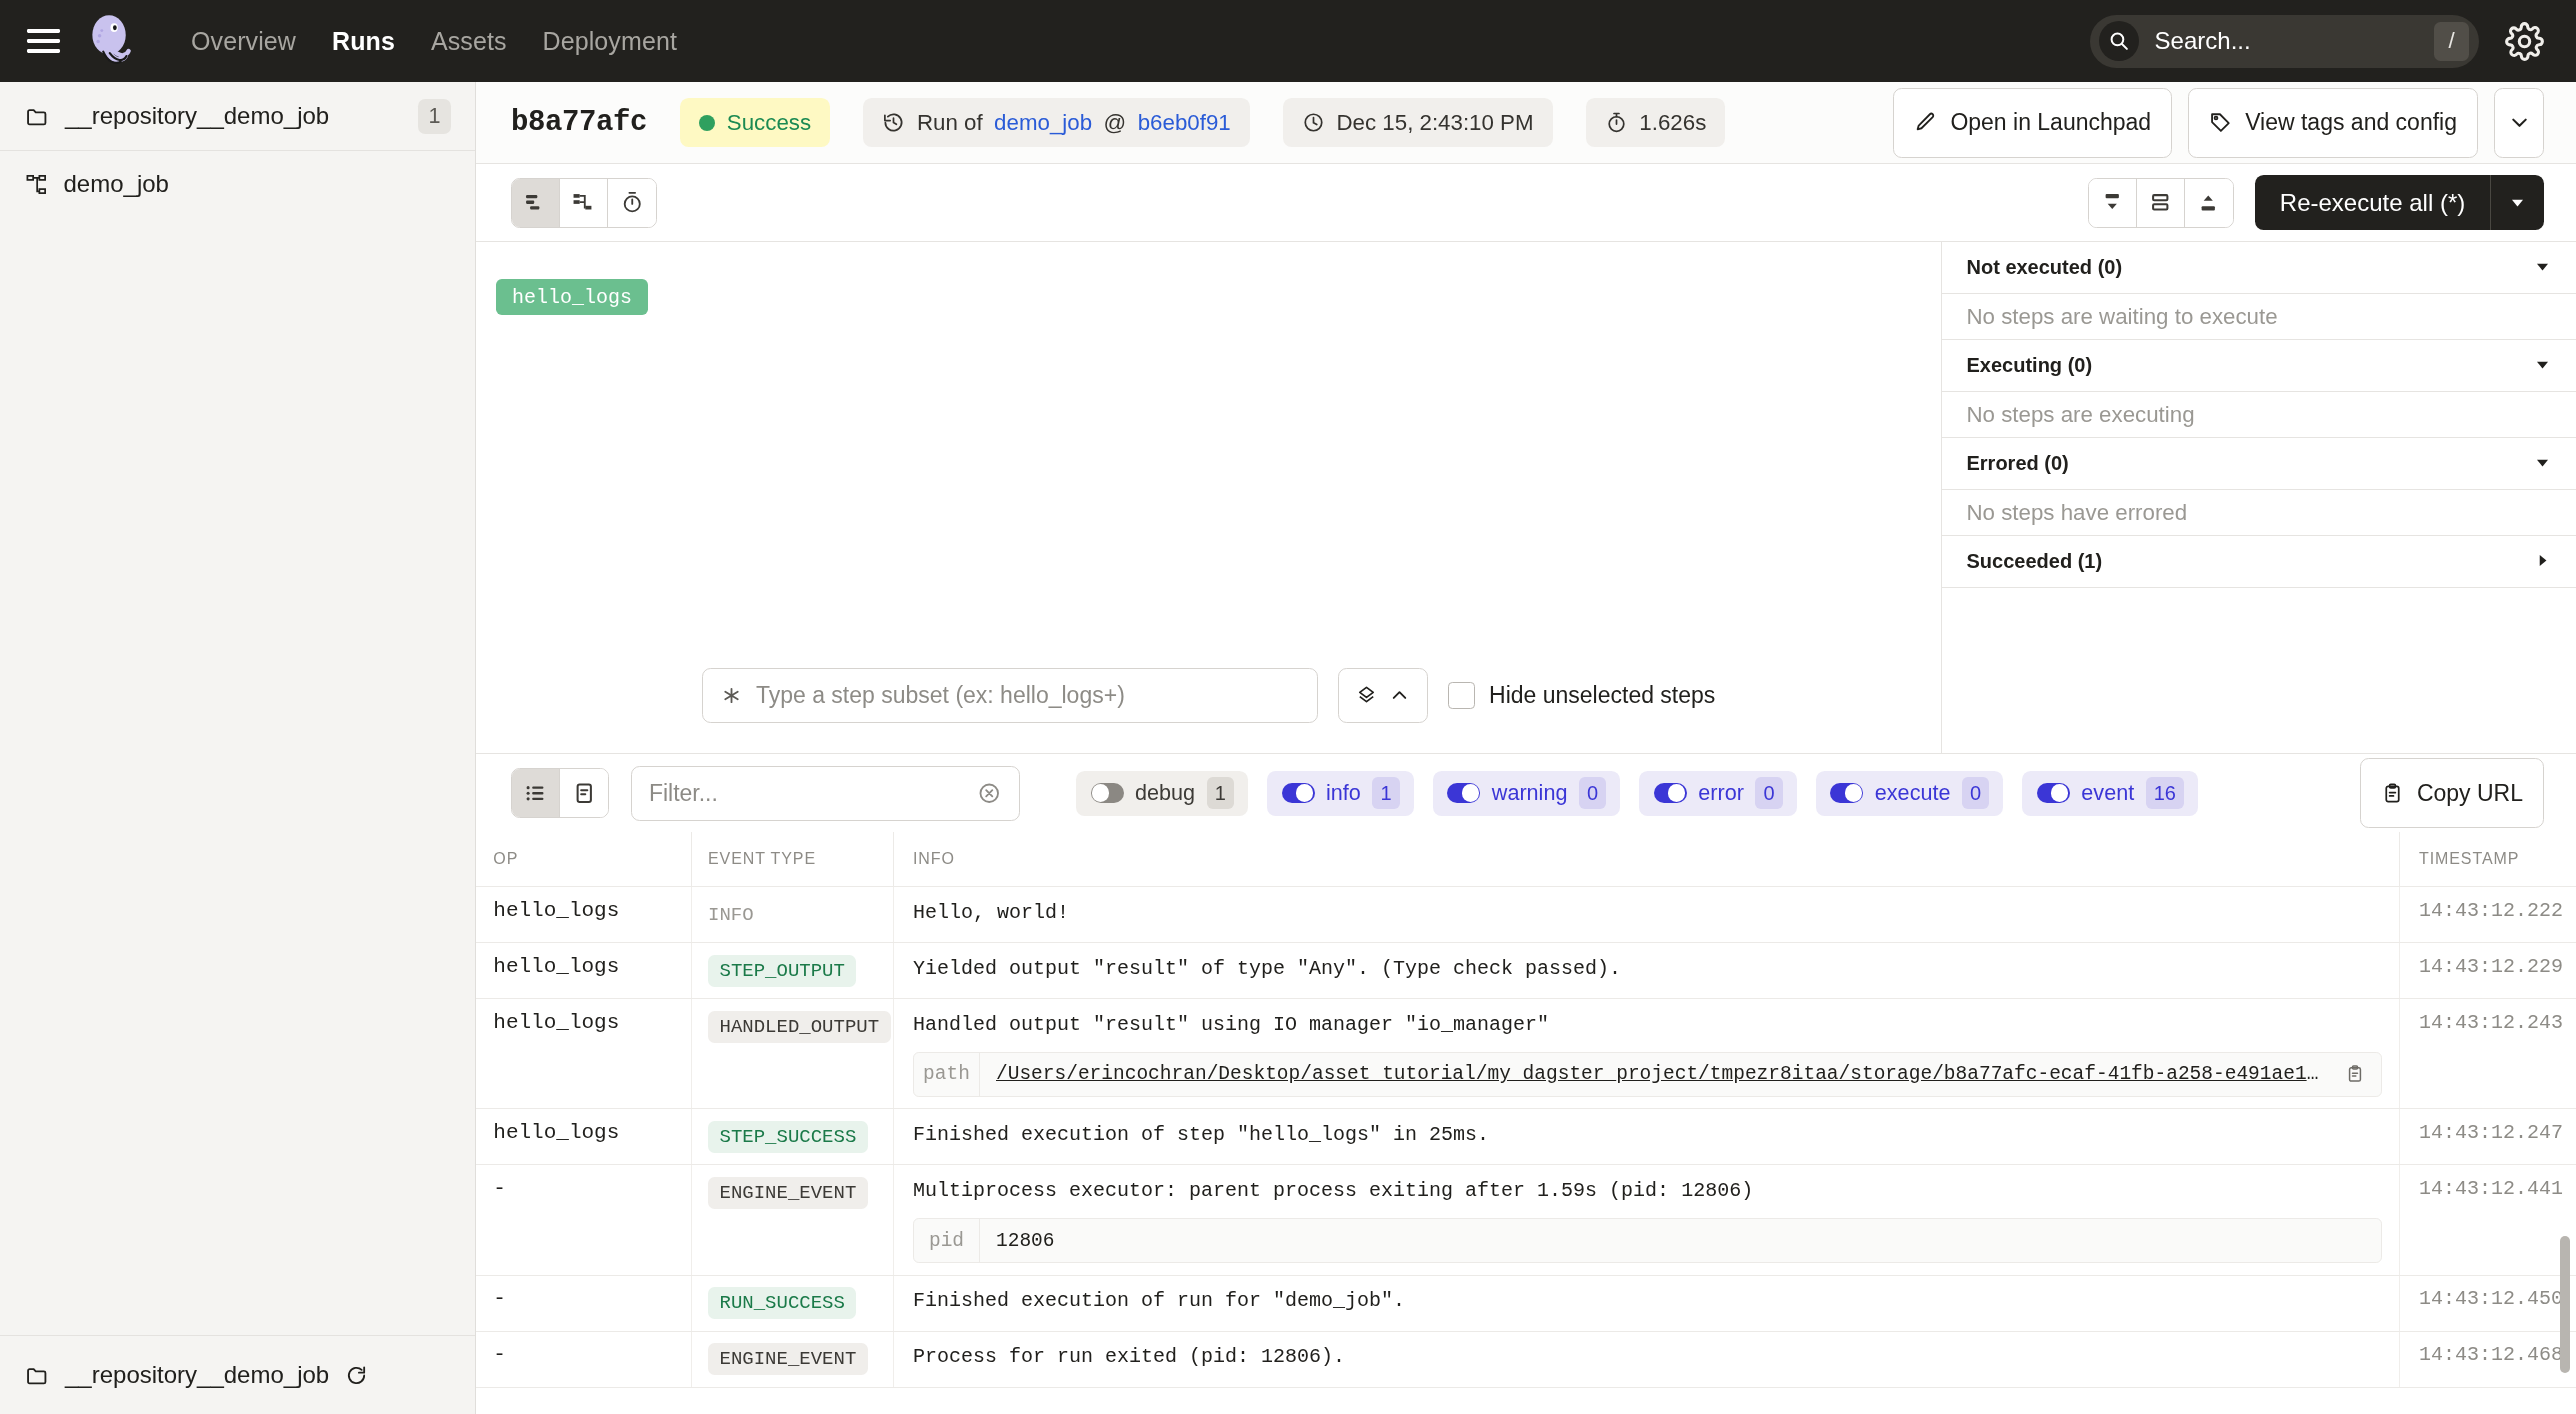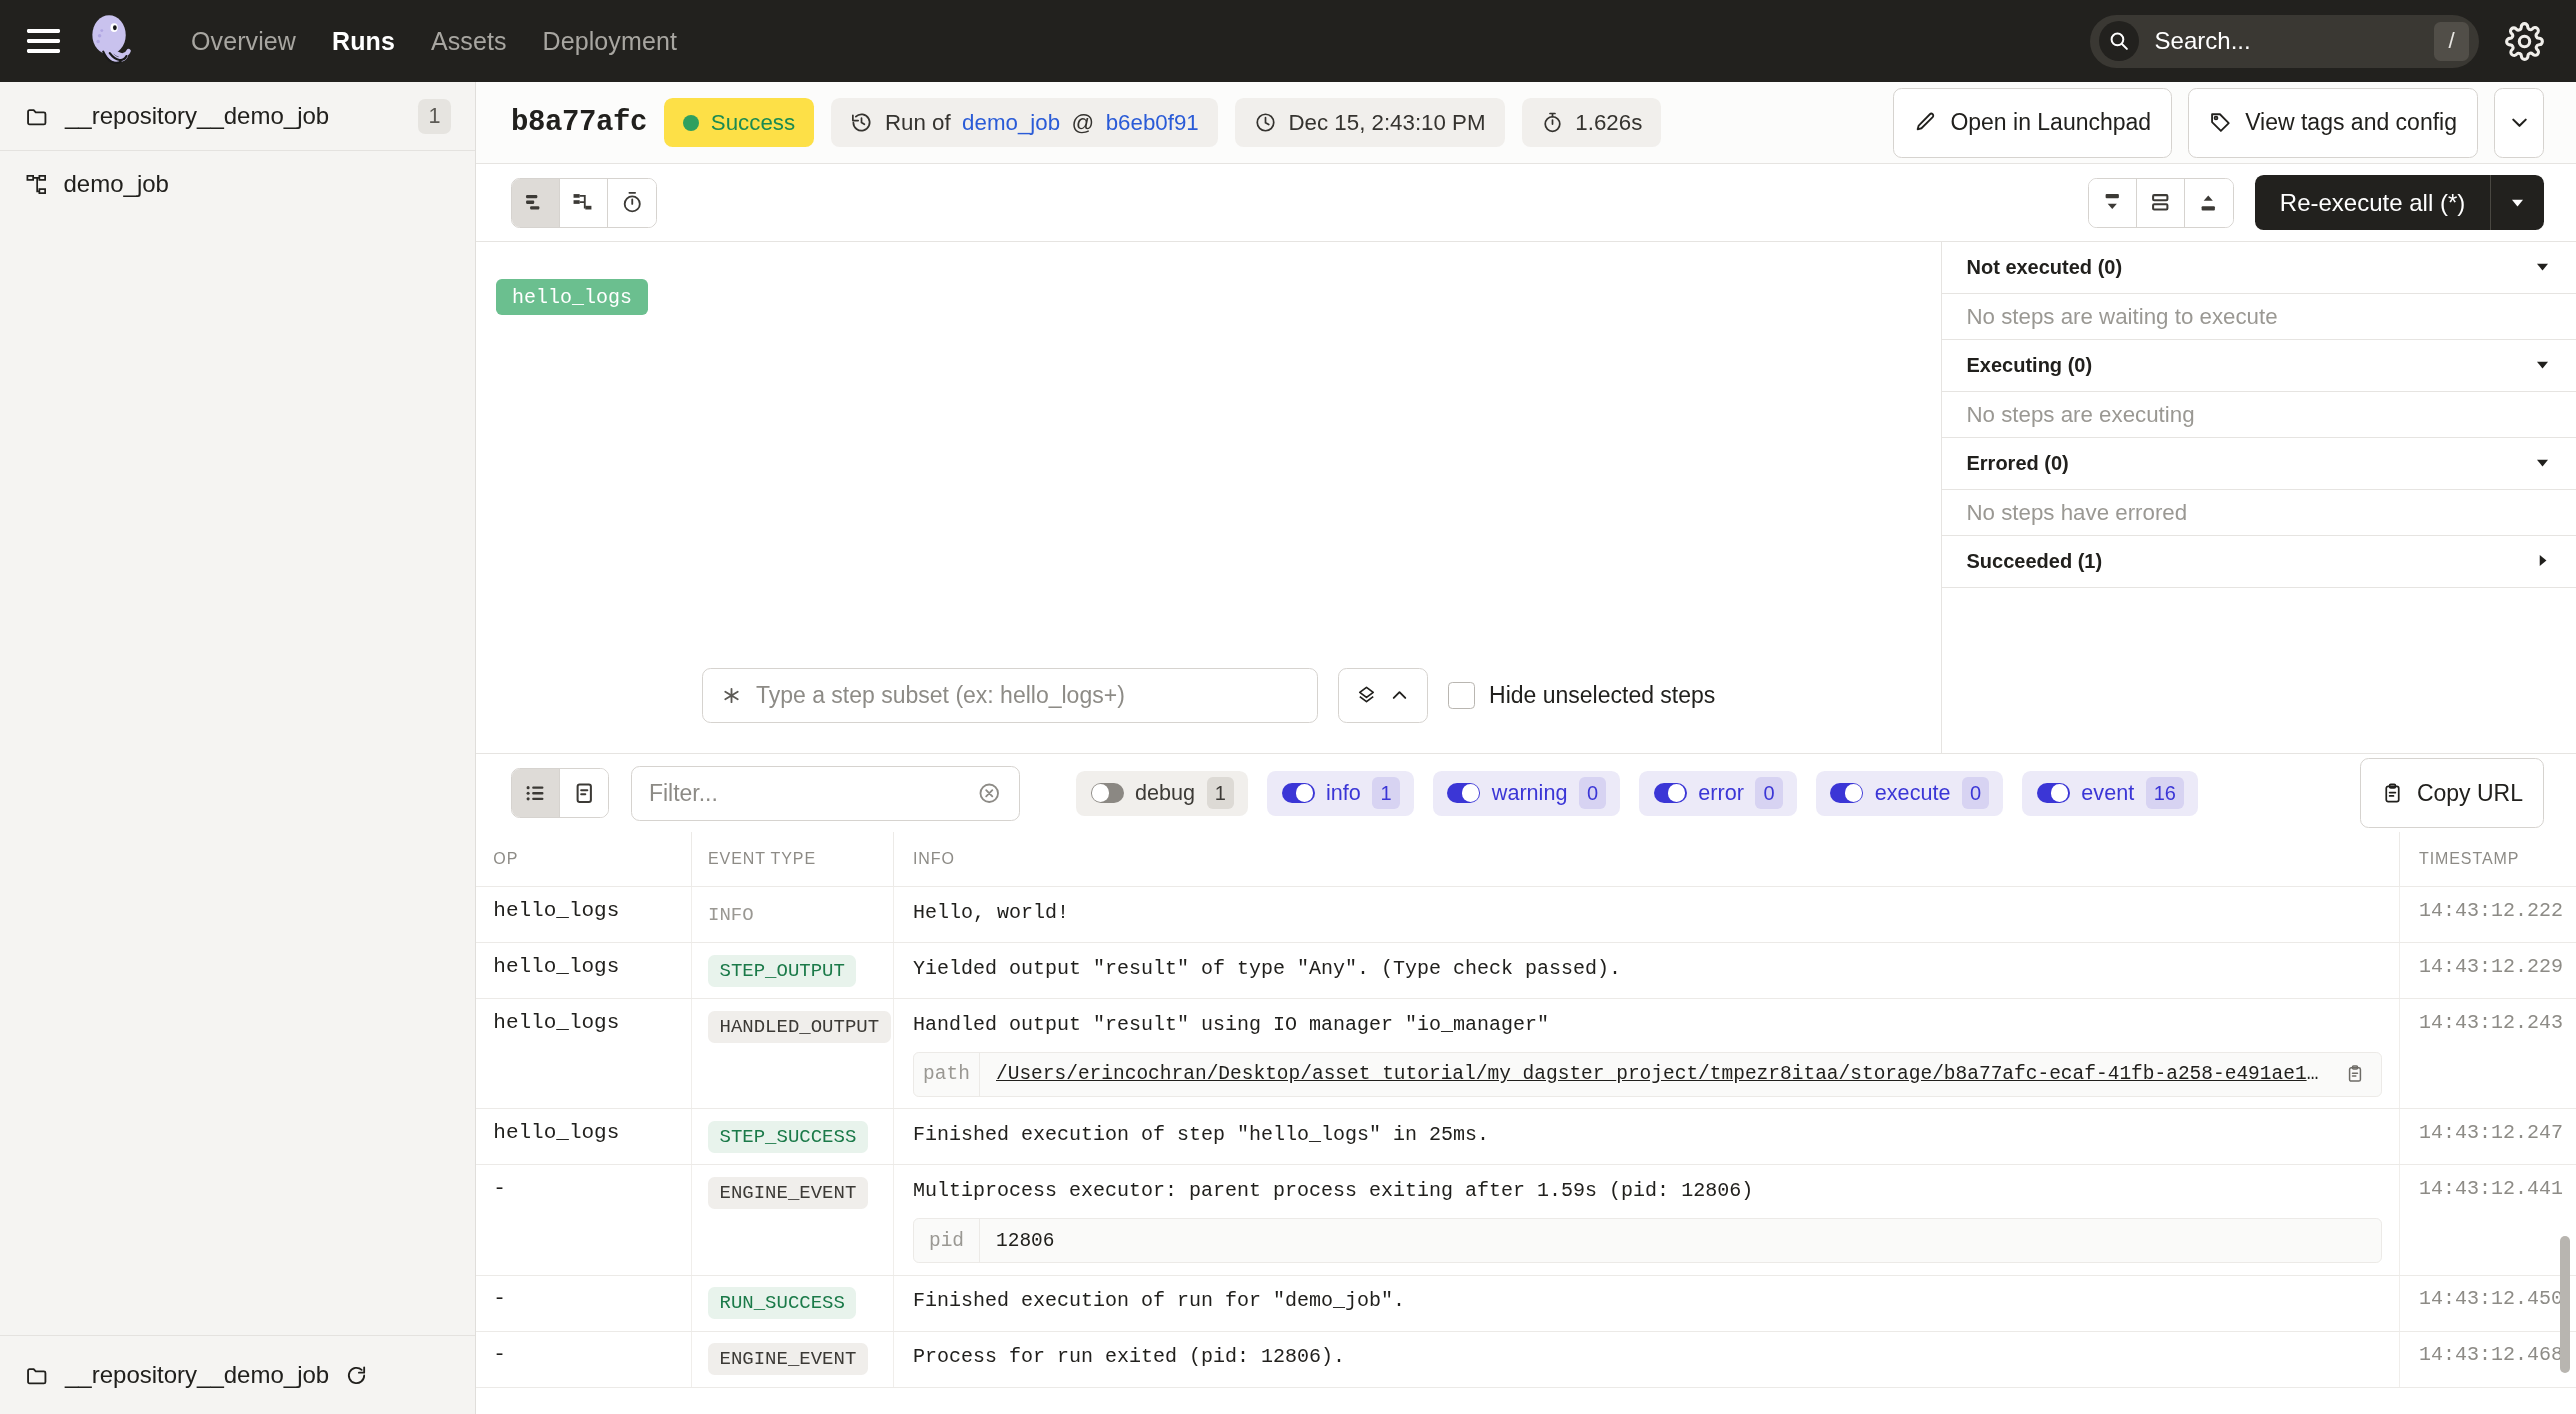--- a/index.html
+++ b/index.html
@@ -77,29 +77,29 @@
   }
   .sidebar-footer svg.folder { width: 24.5px; height: 24.5px; flex: 0 0 24.5px; }
   .sidebar-footer .lbl { font-size: 24px; color: #21201d; }
   .sidebar-footer svg.reload { width: 23px; height: 23px; flex: 0 0 23px; }
 
   
   .main { flex: 1; display: flex; flex-direction: column; min-width: 0; background: #fff; }
 
   .runheader {
     height: 82px; flex: 0 0 82px; display: flex; align-items: center;
-    padding: 0 32px 0 35px; gap: 0; border-bottom: 0.7px solid #e6e4e1; background: #fcfcfb;
+    padding: 0 32px 0 35px; gap: 16px; border-bottom: 0.7px solid #e6e4e1; background: #fcfcfb;
   }
   .runid { font-family: "Liberation Mono", monospace; font-size: 29px; font-weight: 700; letter-spacing: -0.4px; }
   .chip {
     display: flex; align-items: center; gap: 11.5px; height: 49px; border-radius: 8.6px;
     padding: 0 19px; font-size: 22.3px; margin-left: 17.3px; background: #f1efec; color: #35332f;
   }
   .chip svg { width: 23px; height: 23px; flex: 0 0 23px; }
-  .chip.success { background: #fde047; color: #1b8a52; }
+  .chip.success { background: #fef9c3; color: #1b8a52; }
   .dot-green { width: 16px; height: 16px; border-radius: 50%; background: #2fa05f; flex: 0 0 16px; }
   .chip a { color: #2a5bd7; text-decoration: none; cursor: pointer; }
   .hdr-right { margin-left: auto; display: flex; align-items: center; gap: 16px; }
   .btn {
     display: flex; align-items: center; gap: 13px; height: 70px; border-radius: 8.6px;
     border: 0.7px solid #d6d3cf; background: #fff; padding: 0 20px; font-size: 23px;
     color: #21201d; cursor: pointer; white-space: nowrap;
   }
   .btn svg { width: 23px; height: 23px; flex: 0 0 23px; }
   .btn-icon { width: 50px; justify-content: center; padding: 0; }

